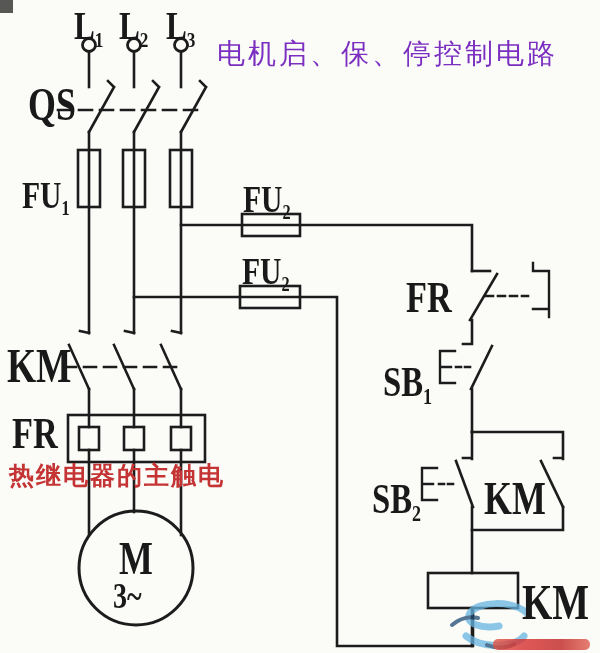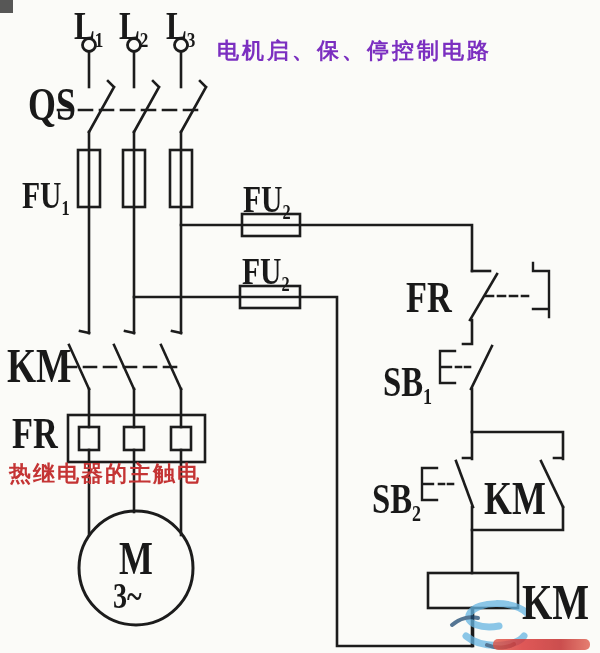--- a/index.html
+++ b/index.html
@@ -10,26 +10,26 @@
   }
   #stage svg{ position:absolute; left:0; top:0; color:var(--line,#1c1c1c); }
   .lbl{
     position:absolute; line-height:1; white-space:nowrap;
     font-weight:700; color:#191919;
     transform:scaleX(.78); transform-origin:0 0;
   }
   .lbl .sub{ font-size:.55em; vertical-align:-0.35em; }
   .cn{ font-family:"Liberation Sans", sans-serif; transform:none; }
   .title{
-    font-size:22px; letter-spacing:3px; font-weight:700;
+    font-size:28px; letter-spacing:3px; font-weight:400;
     color:var(--title,#7b2fc0);
   }
   .note{ color:var(--note,#c43434); font-weight:700; }
   .note-aux{ font-size:17px; letter-spacing:.5px; }
-  .note-main{ font-size:22px; letter-spacing:2px; }
+  .note-main{ font-size:25px; letter-spacing:2px; }
   .wm-text{
     position:absolute; font-family:"Liberation Sans", sans-serif;
     font-size:16px; font-weight:700; letter-spacing:5px;
     color:var(--wm-gray,#8fa6ba); opacity:.85;
   }
   .wm-bar{
     position:absolute; left:493px; top:639px; width:97px; height:11px;
     border-radius:5px; opacity:.8; filter:blur(.6px);
     background:linear-gradient(90deg,#e05545,var(--wm-red,#d93030) 30%,#c02424 70%,#e06050);
   }

